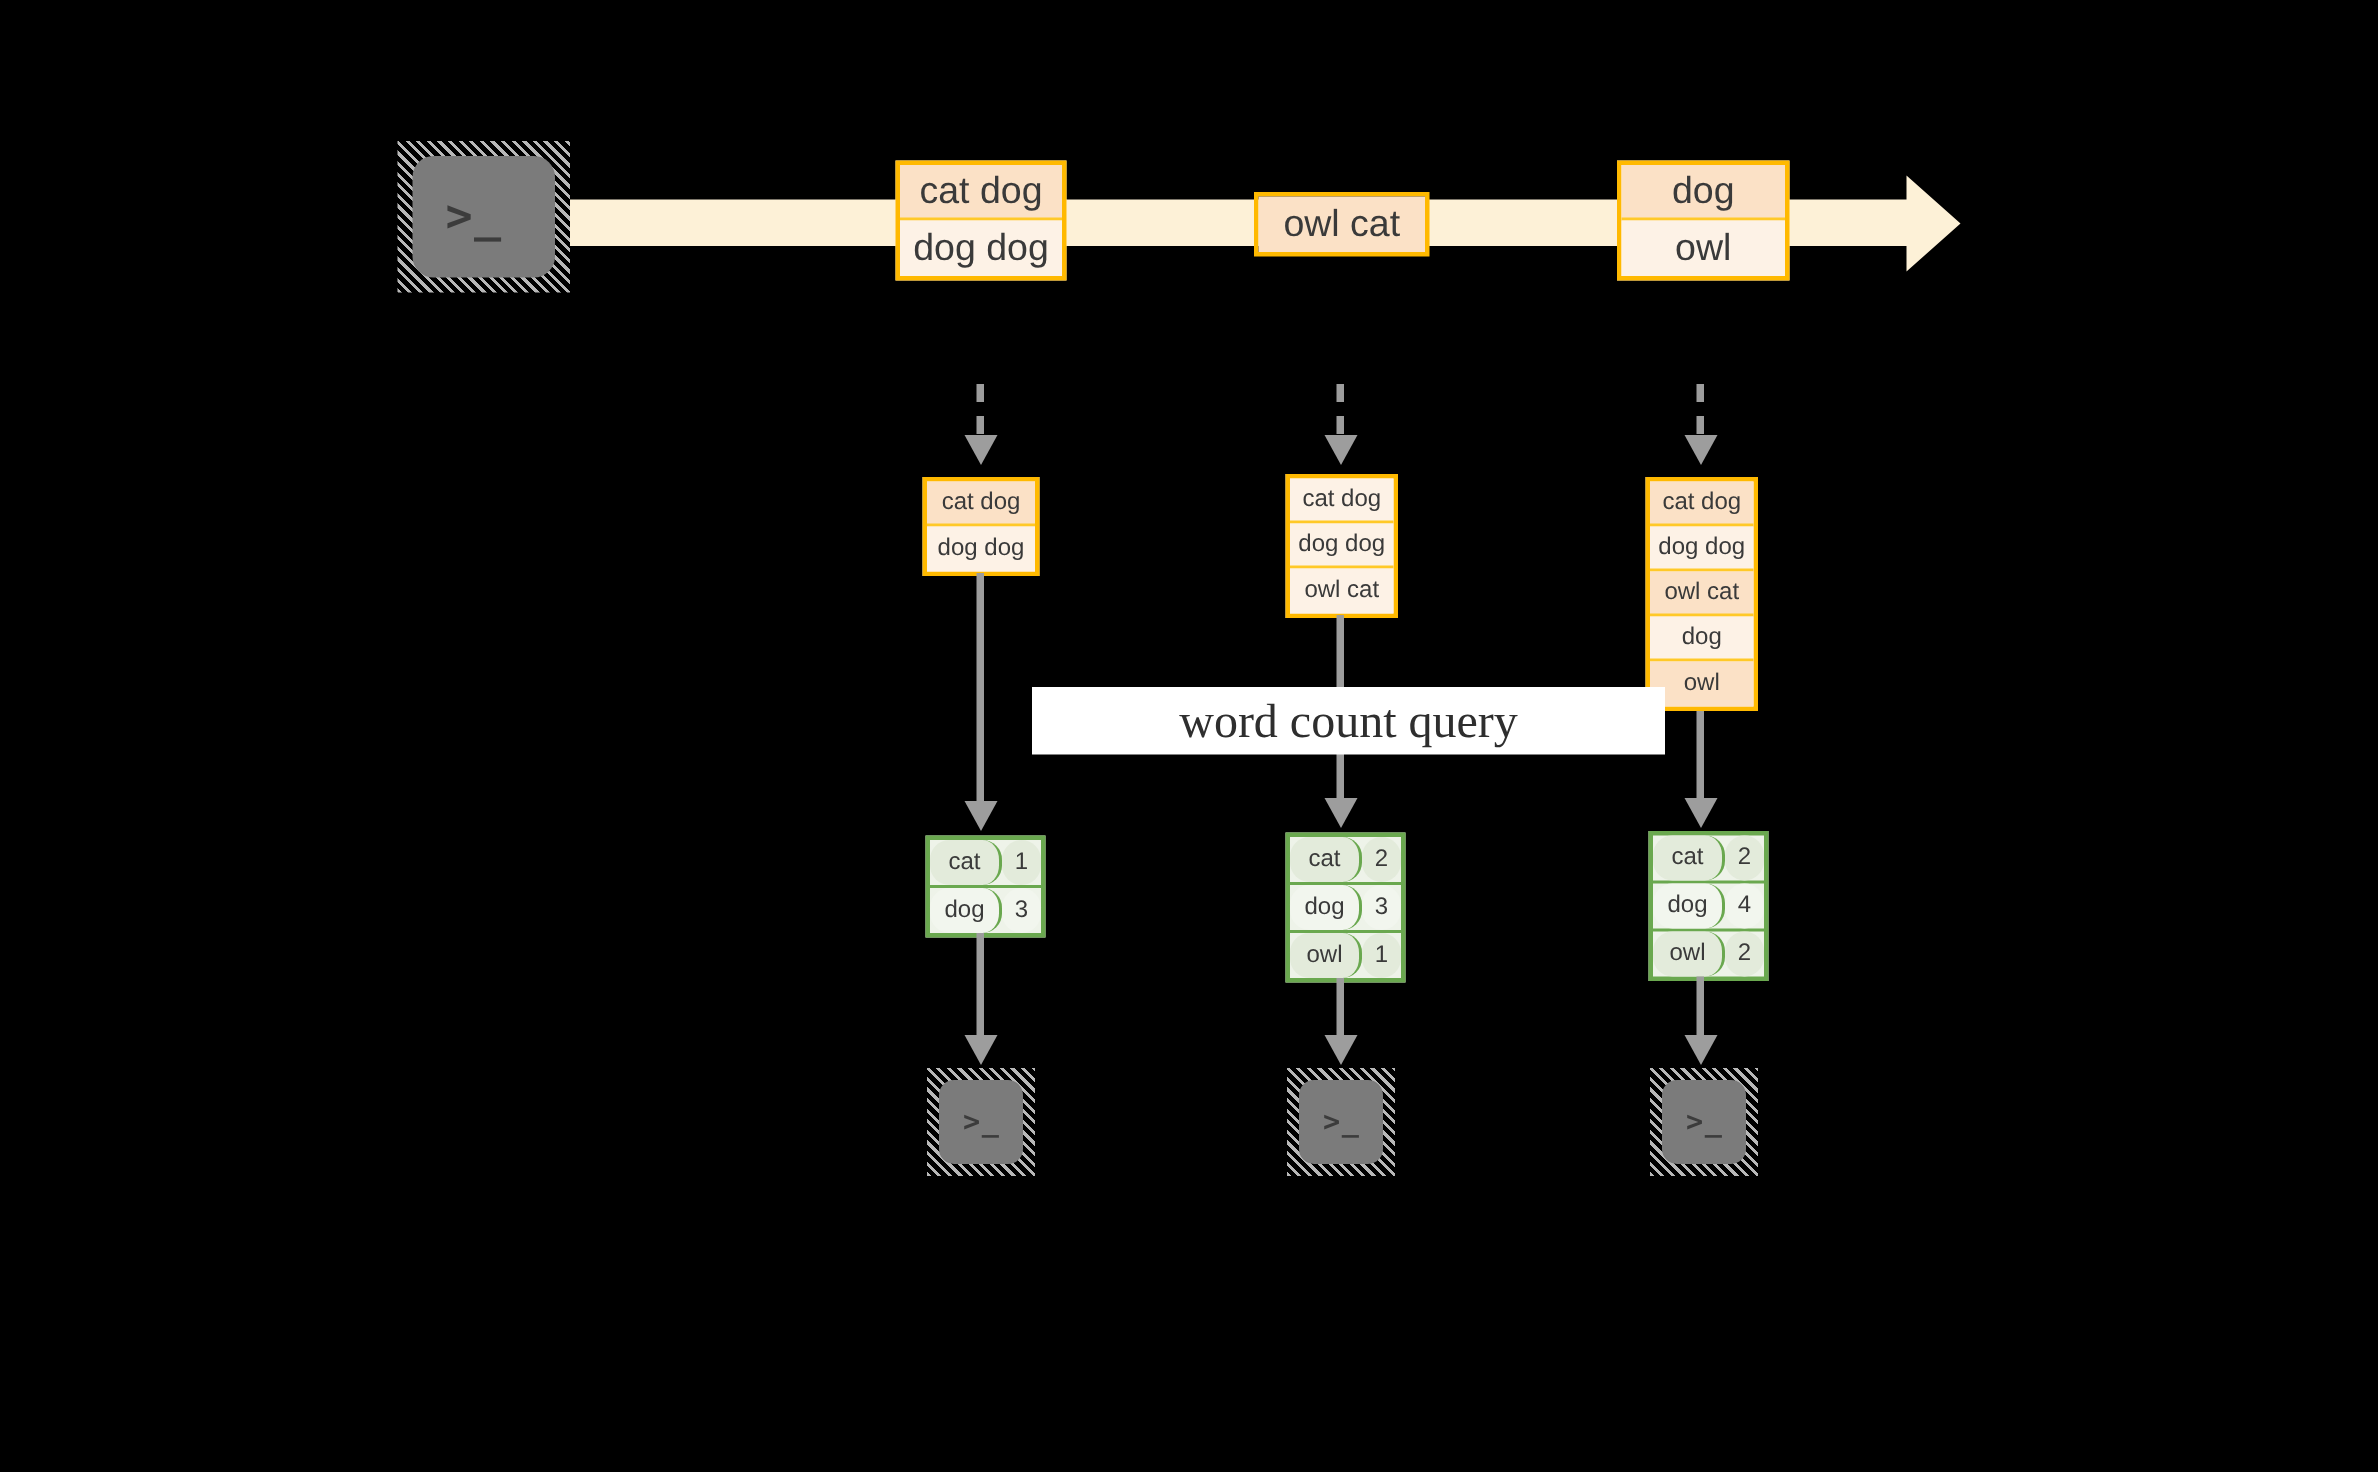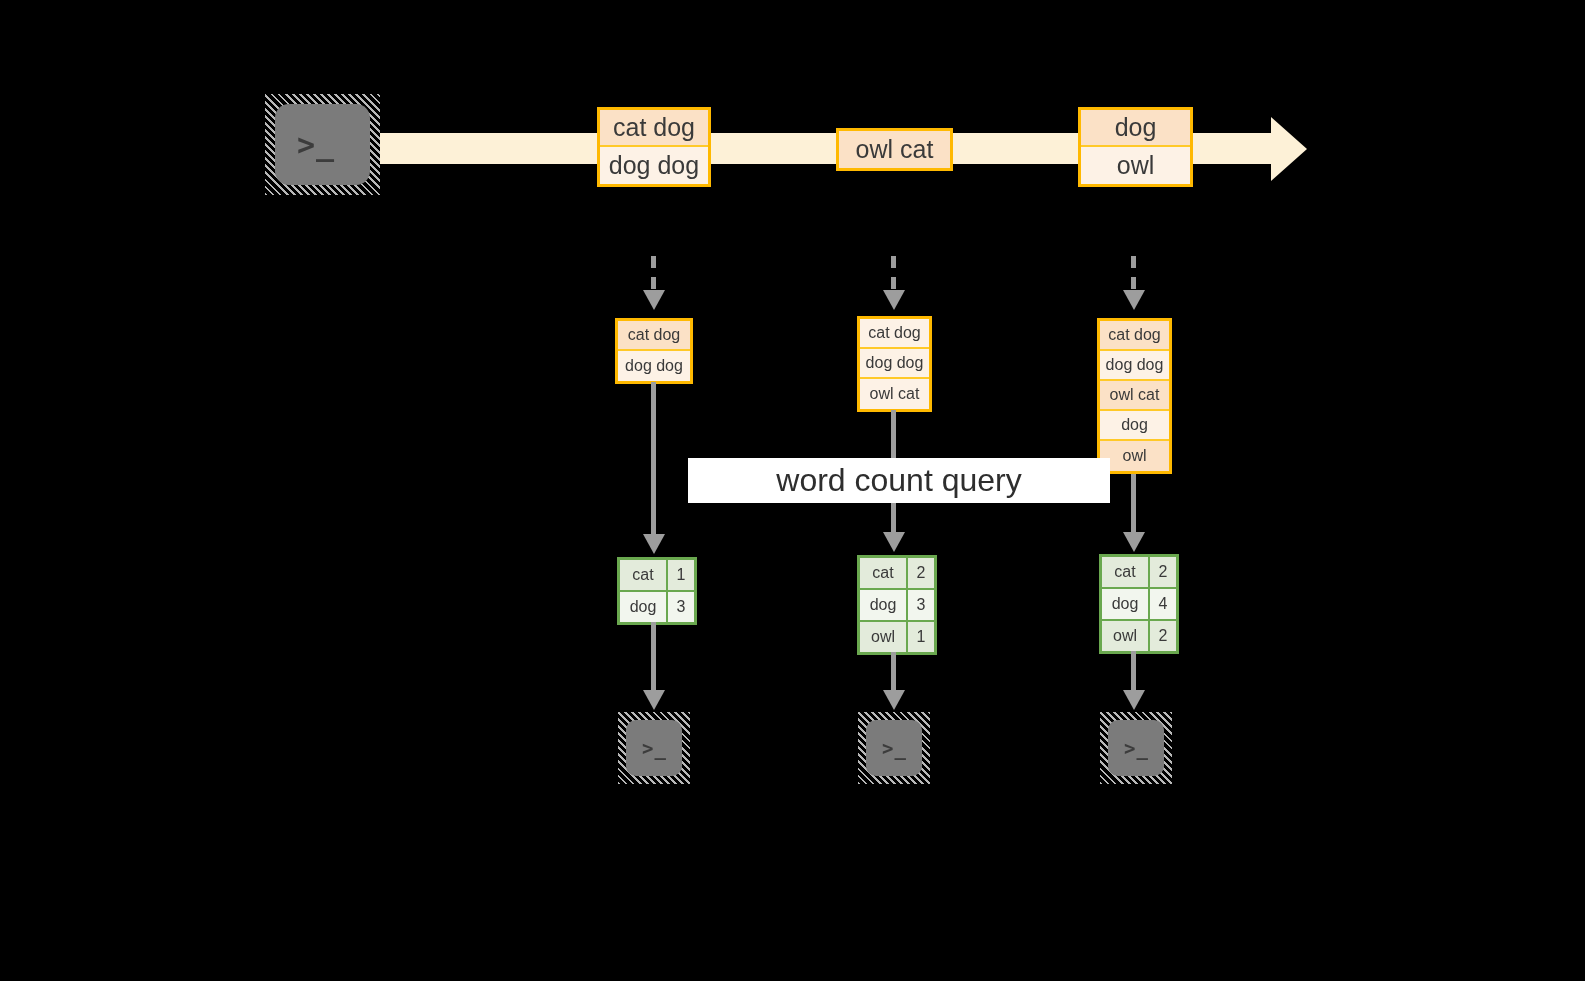--- a/index.html
+++ b/index.html
@@ -39,37 +39,37 @@
   .obox.big .row{height:37px;font-size:25px;}
   .obox.sm  .row{height:30px;font-size:16px;}
 
   
   .gtable{position:absolute;box-sizing:border-box;border:3px solid #6aa84f;
           background:#eef3e9;display:flex;flex-direction:column;}
   .gtable .trow{display:flex;height:30px;border-bottom:2px solid #6aa84f;}
   .gtable .trow:last-child{border-bottom:none;}
   .gtable .tc{box-sizing:border-box;display:flex;align-items:center;
           justify-content:center;font-size:16px;color:#3a3a3a;
-          background:#f2f6ee;}
+          background:#f2f6ee;border-radius:13px;}
   .gtable .trow.shade .tc{background:#e3ebdb;}
   .gtable .tc.k{width:48px;border-right:2px solid #6aa84f;}
   .gtable .tc.v{width:26px;}
 
   
   .vline{position:absolute;background:#9d9d9d;width:5px;}
   .vdash{position:absolute;width:5px;
      background:repeating-linear-gradient(to bottom,#9d9d9d 0 12px,transparent 12px 21px);}
   .ahead{position:absolute;width:0;height:0;border-style:solid;
      border-color:#9d9d9d transparent transparent transparent;
      border-width:20px 11px 0 11px;}
 
   
   #qband{position:absolute;background:#ffffff;display:flex;align-items:center;
       justify-content:center;}
-  #qband span{font-size:32px;color:#2e2e2e;white-space:nowrap;}
+  #qband span{font-size:32px;color:#2e2e2e;white-space:nowrap;font-family:Liberation Serif, serif;}
 </style>
 </head>
 <body>
 
 <div id="stage">
 
   <div id="streambar" style="left:368px;top:133px;width:905px;height:31px;"></div>
   <div id="streamhead" style="left:1271px;top:117px;border-width:32px 0 32px 36px;"></div>
 
   <div class="term big" style="left:265px;top:94px;width:115px;height:101px;">

